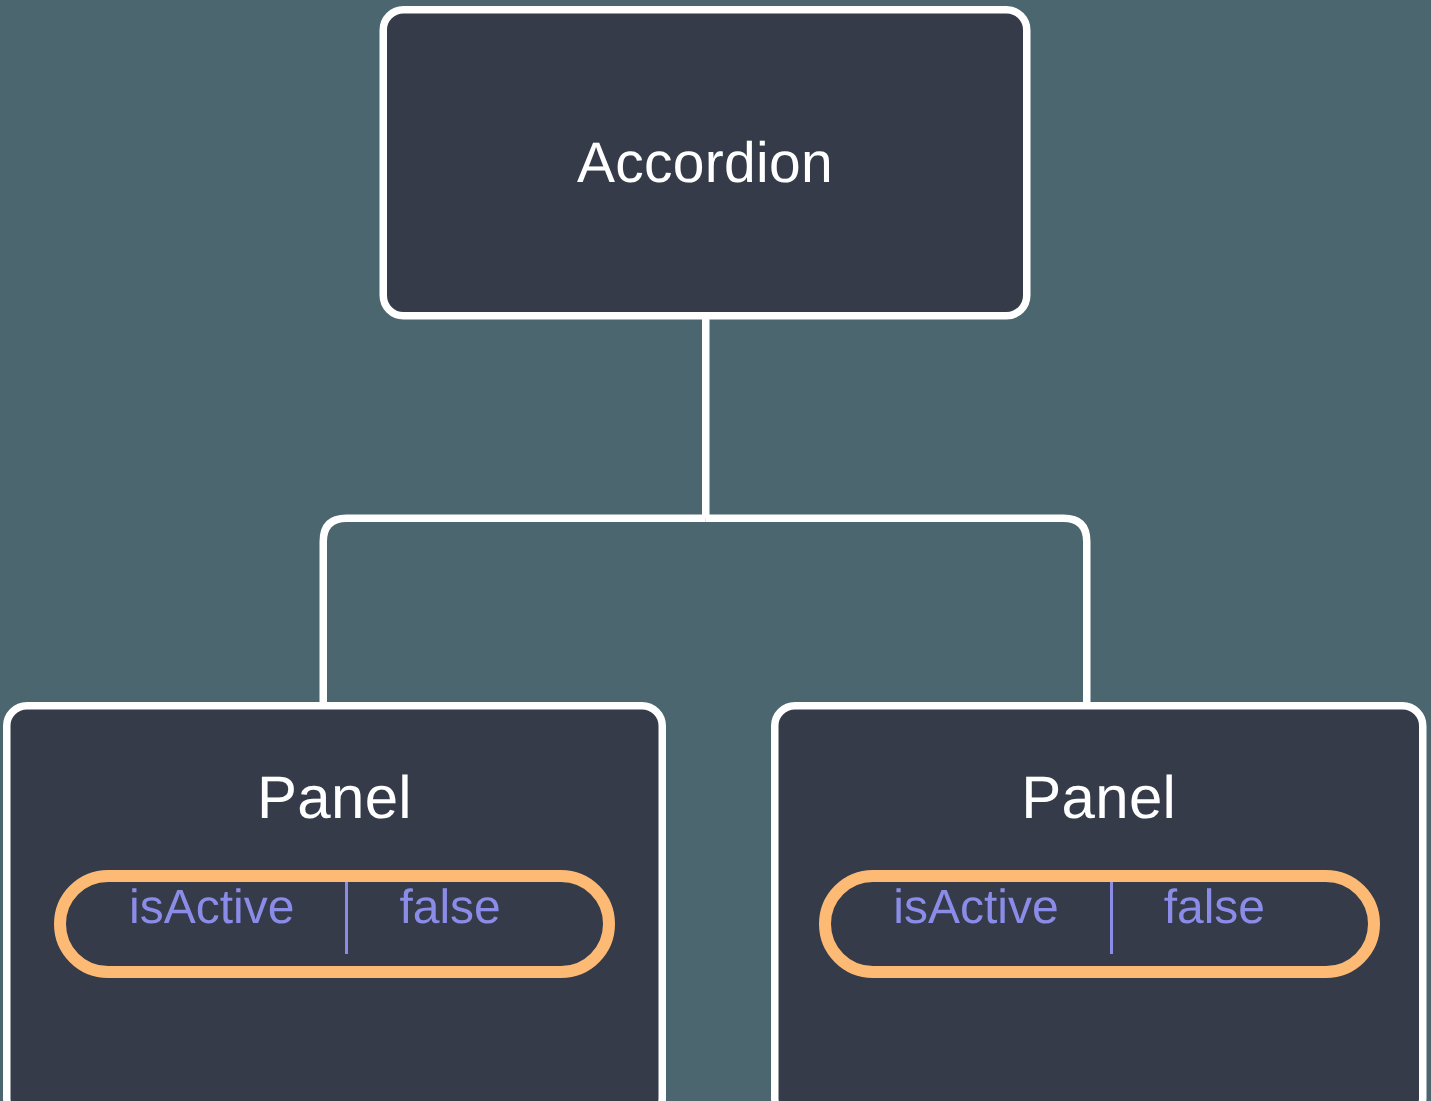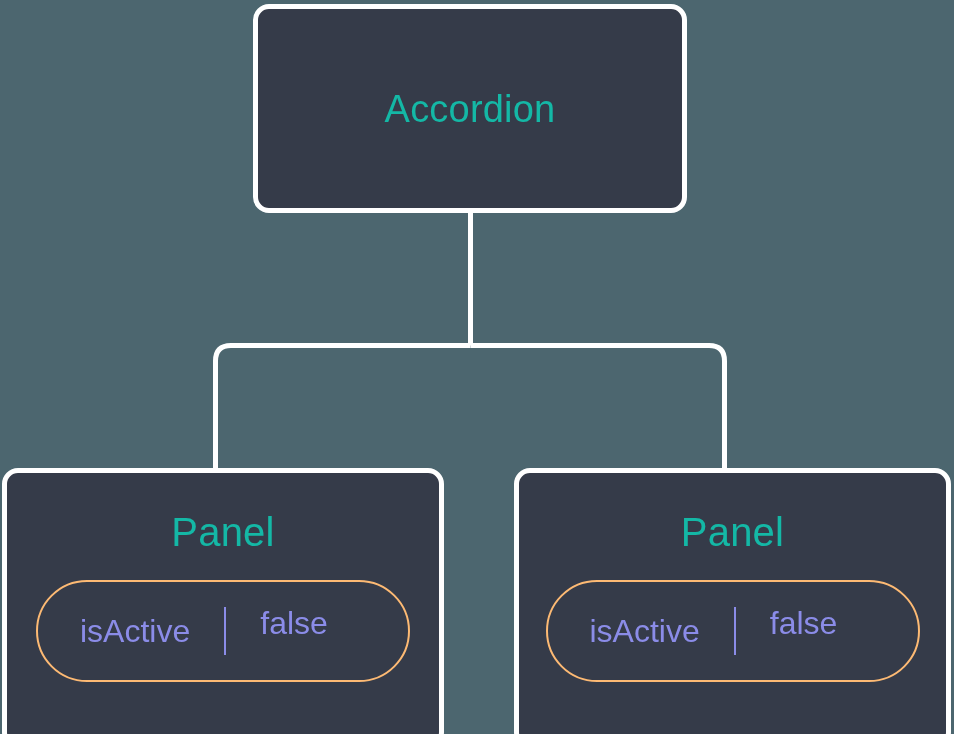--- a/index.html
+++ b/index.html
@@ -54,41 +54,41 @@
     top: 468px;
     height: 280px;          
     justify-content: flex-start;
     padding-top: 39px;
   }
 
   .node-child.left  { left: 2px;   width: 442px; }
   .node-child.right { left: 514px; width: 437px; }
 
   .node-title {
-    color: #14b8a6;
+    color: #ffffff;
     font-size: 38px;
     font-weight: 400;
     letter-spacing: 0.2px;
     line-height: 1;
     white-space: nowrap;
   }
 
   .node-child .node-title {
     font-size: 40px;
   }
 
   
   .pill {
     margin-top: 28px;
     box-sizing: border-box;
-    height: 102px;
-    border: 2px solid #fdba74;
+    height: 72px;
+    border: 8px solid #fdba74;
     border-radius: 51px;
     display: flex;
-    align-items: center;
+    align-items: flex-start;
     overflow: hidden;
   }
 
   .pill-key,
   .pill-val {
     display: flex;
     align-items: center;
     justify-content: center;
     color: #8b8ce8;
     font-size: 32px;

